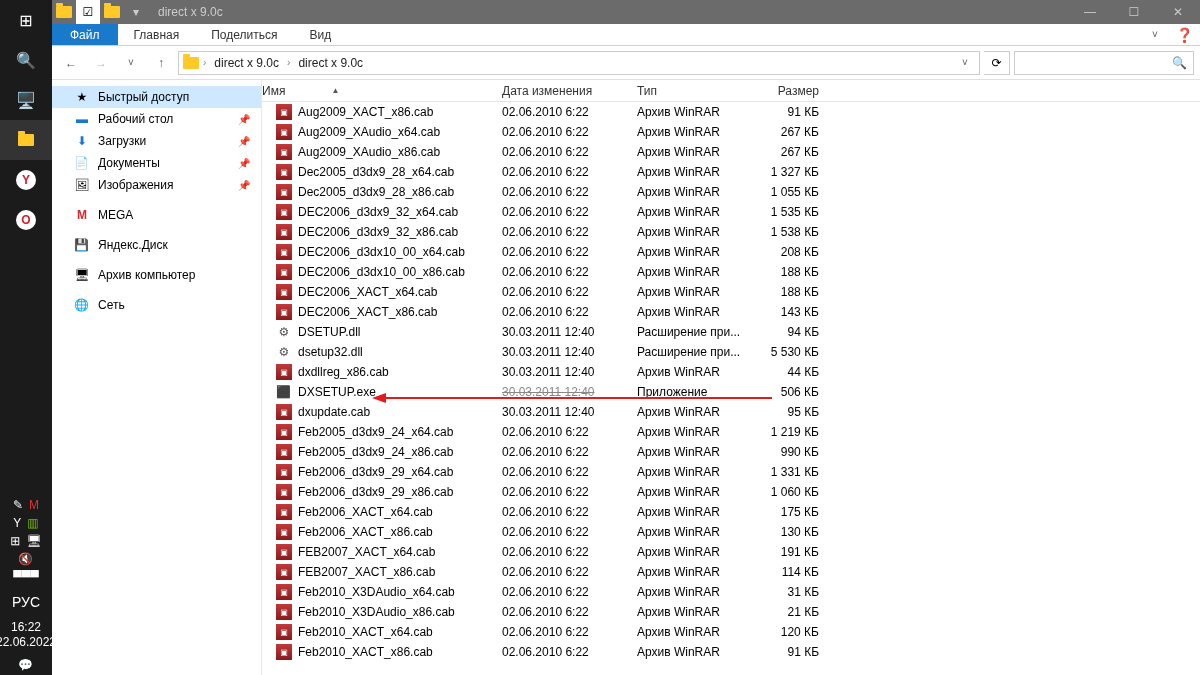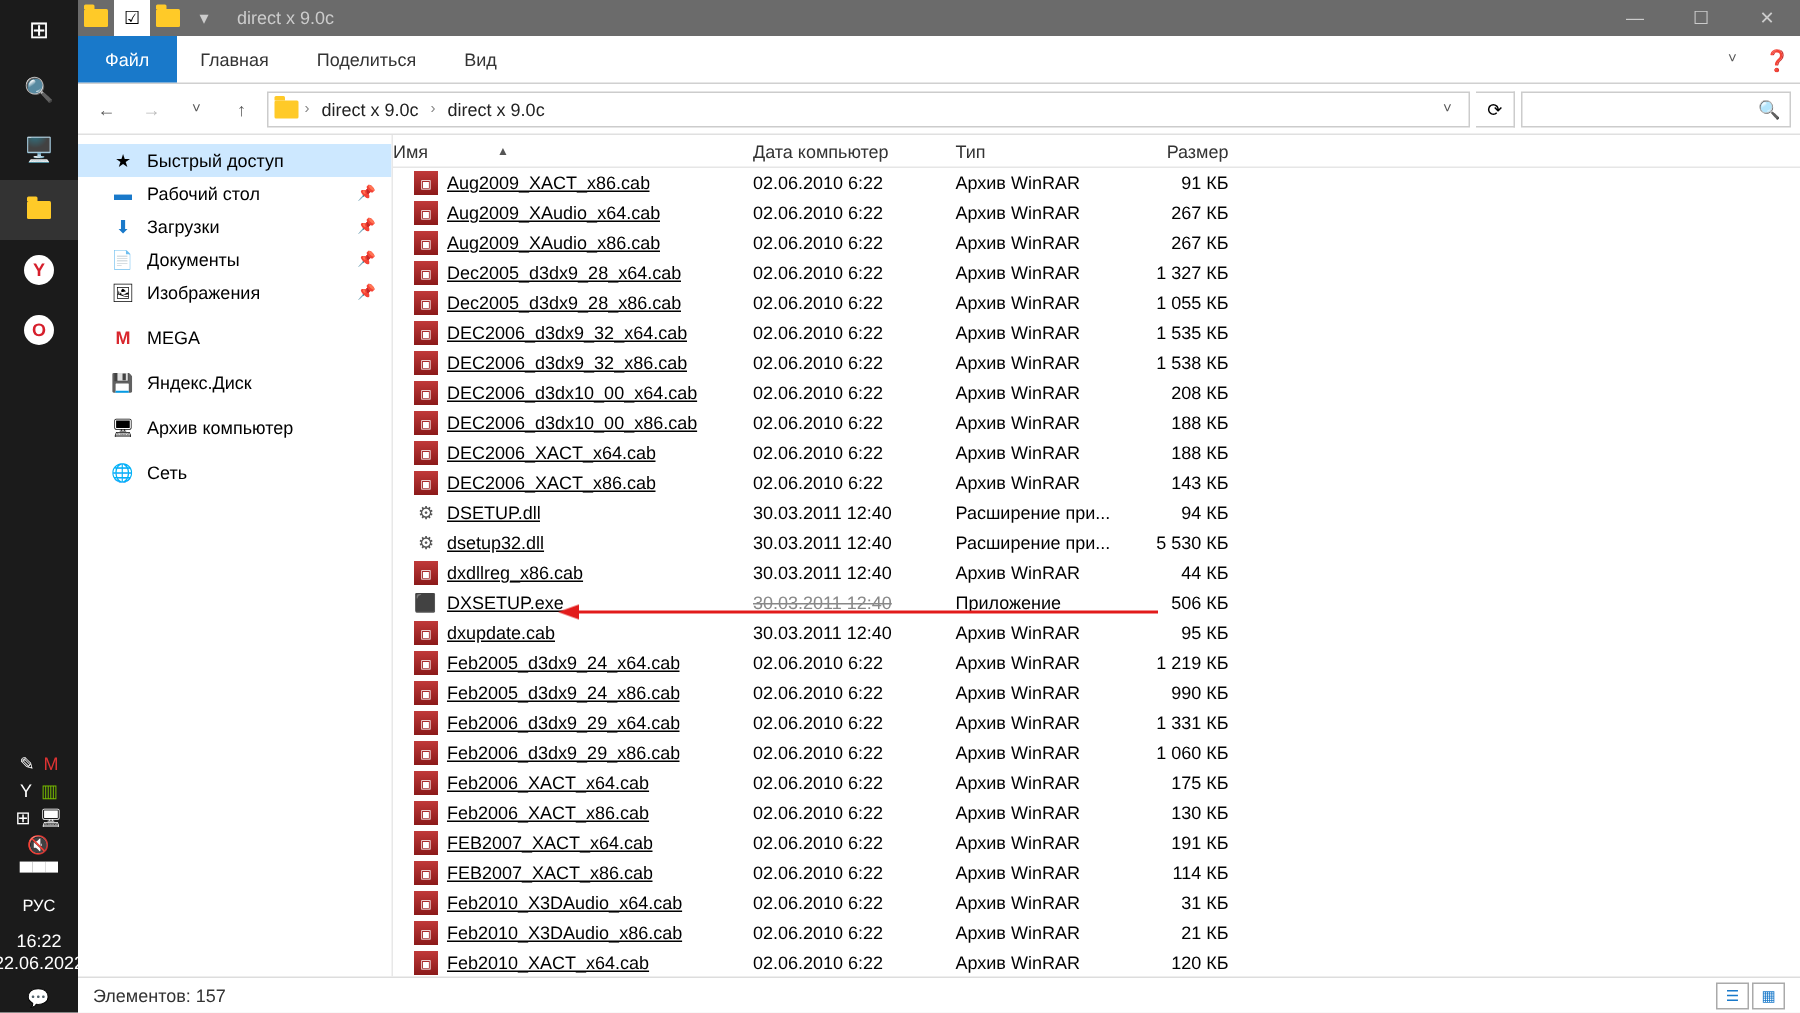--- a/index.html
+++ b/index.html
@@ -4,32 +4,32 @@
 <style>
   * { margin:0; padding:0; box-sizing:border-box; font-family:"Segoe UI",Arial,sans-serif; font-size:12px; }
   body { width:1200px; height:675px; background:#e6e6e6; overflow:hidden; position:relative; }
 
   
   .taskbar { position:absolute; left:0; top:0; width:52px; height:675px; background:#1b1b1b; color:#fff; display:flex; flex-direction:column; align-items:center; }
   .taskbar .tbtn { width:52px; height:40px; display:flex; align-items:center; justify-content:center; font-size:16px; }
   .taskbar .spacer { flex:1; }
   .taskbar .tray { width:52px; display:flex; flex-direction:column; align-items:center; gap:4px; padding:4px 0; font-size:10px; }
   .taskbar .clock { font-size:11px; text-align:center; line-height:1.3; padding:4px 0;}
-  .taskbar .lang { font-size:11px; padding:6px 0; }
+  .taskbar .lang { font-size:14px; padding:6px 0; }
 
   
   .window { position:absolute; left:52px; top:0; right:0; bottom:0; background:#fff; display:flex; flex-direction:column; }
   .titlebar { height:24px; background:#6b6b6b; display:flex; align-items:center; color:#ccc; }
   .titlebar .qat { display:flex; align-items:center; gap:0; }
   .titlebar .qat .qbtn { width:24px; height:24px; display:flex; align-items:center; justify-content:center; font-size:12px; }
   .titlebar .title-text { padding-left:10px; font-size:12px; }
   .titlebar .spacer { flex:1; }
   .titlebar .wbtn { width:44px; height:24px; display:flex; align-items:center; justify-content:center; font-size:12px; }
 
-  .ribbon { height:32px; display:flex; align-items:stretch; border-bottom:1px solid #d0d0d0; background:#fff; }
+  .ribbon { height:22px; display:flex; align-items:stretch; border-bottom:1px solid #d0d0d0; background:#fff; }
   .ribbon .tab-file { background:#1979ca; color:#fff; padding:0 18px; display:flex; align-items:center; }
   .ribbon .tab { padding:0 16px; display:flex; align-items:center; color:#333; }
   .ribbon .spacer { flex:1; }
   .ribbon .help { width:30px; display:flex; align-items:center; justify-content:center; color:#1979ca; font-size:14px; }
   .ribbon .collapse { width:30px; display:flex; align-items:center; justify-content:center; font-size:10px; color:#555;}
 
   .addrbar { height:34px; display:flex; align-items:center; padding:0 6px; gap:4px; border-bottom:1px solid #e0e0e0; }
   .addrbar .navbtn { width:26px; height:26px; display:flex; align-items:center; justify-content:center; color:#555; border-radius:2px; }
   .addrbar .bcbox { flex:1; height:24px; border:1px solid #ccc; display:flex; align-items:center; padding:0 4px; gap:2px; }
   .addrbar .crumb { padding:0 4px; font-size:12px; color:#222; }
@@ -48,21 +48,21 @@
 
   .filepane { flex:1; overflow:auto; position:relative; }
   .cols { display:flex; border-bottom:1px solid #e6e6e6; height:22px; align-items:center; color:#333; position:sticky; top:0; background:#fff;}
   .c-name { width:240px; display:flex; align-items:center; gap:6px;}
   .c-name .sort { font-size:8px; color:#555; margin-left:40px;}
   .c-date { width:135px; }
   .c-type { width:115px; }
   .c-size { width:75px; text-align:right; padding-right:8px;}
   .row { display:flex; height:20px; align-items:center; }
   .row .c-name { display:flex; align-items:center; gap:6px; padding-left:14px;}
-  .row .c-name .fname { white-space:nowrap; overflow:hidden; text-overflow:ellipsis;text-decoration:underline; }
+  .row .c-name .fname { white-space:nowrap; overflow:hidden; text-overflow:ellipsis; }
   .row .ficon { width:16px; height:16px; display:flex; align-items:center; justify-content:center; font-size:12px;}
   .row .ficon.rar { background:linear-gradient(#c03a3a,#8b1a1a); color:#fff; font-size:8px;}
   .row .ficon.dll { color:#555; }
   .row .ficon.exe { color:#2a62b8; }
   .row.highlight .c-date { text-decoration:line-through; color:#888;}
 
   .statusbar { height:24px; border-top:1px solid #ddd; display:flex; align-items:center; padding:0 10px; font-size:12px; color:#333;}
   .statusbar .spacer { flex:1; }
   .statusbar .viewbtn { width:22px; height:18px; border:1px solid #aaa; margin-left:2px; display:flex; align-items:center; justify-content:center; font-size:10px; color:#1979ca;}
 
@@ -212,21 +212,21 @@
           <span>Сеть</span>
         </div>
     </div>
 
     <div class="filepane">
       <div class="cols">
         <div class="c-name">
             <span>Имя</span>
             <span class="sort">▲</span>
           </div>
-        <div class="c-date">Дата компьютер</div>
+        <div class="c-date">Дата изменения</div>
         <div class="c-type">Тип</div>
         <div class="c-size" style="text-align:right">Размер</div>
       </div>
       <div id="rows">
           <div class="row">
             <div class="c-name">
               <span class="ficon rar">▣</span>
               <span class="fname">Aug2009_XACT_x86.cab</span>
             </div>
             <div class="c-date">02.06.2010 6:22</div>
@@ -480,19 +480,13 @@
 
       <div class="arrow" style="left:110px; top:311px; width:400px; height:14px;">
         <svg viewBox="0 0 400 14">
             <line x1="400" y1="7" x2="12" y2="7" stroke="#e21b1b" stroke-width="2"></line>
             <polygon points="0,7 14,2 14,12" fill="#e21b1b"></polygon>
           </svg>
       </div>
     </div>
   </div>
 
-  <div class="statusbar">
-    <span>Элементов: 157</span>
-    <div class="spacer"></div>
-    <div class="viewbtn">☰</div>
-    <div class="viewbtn">▦</div>
-  </div>
 </div>
 
 </body></html>

